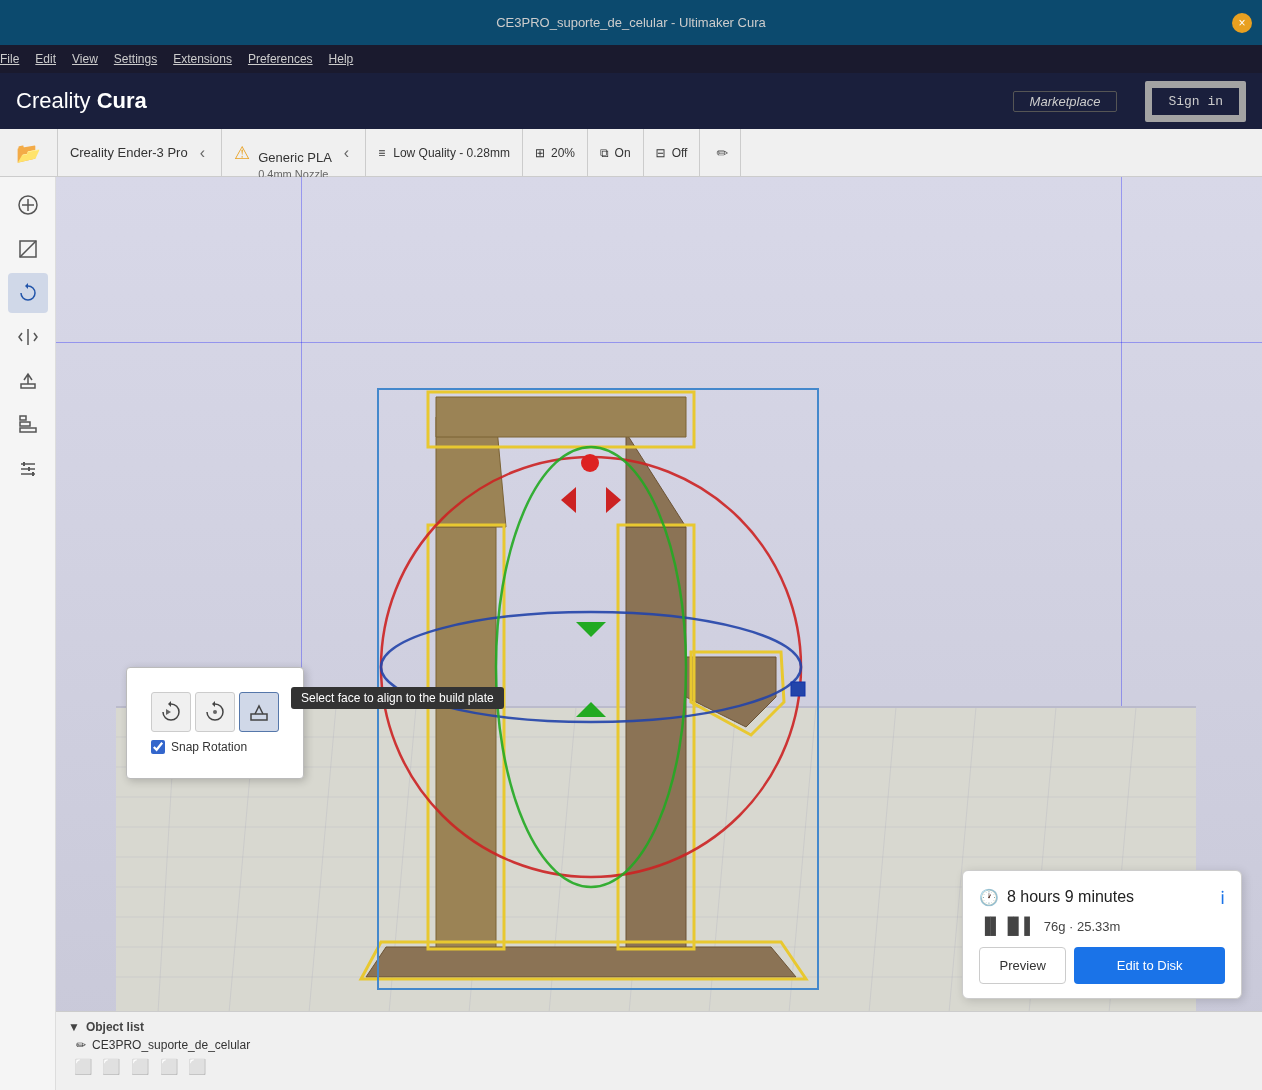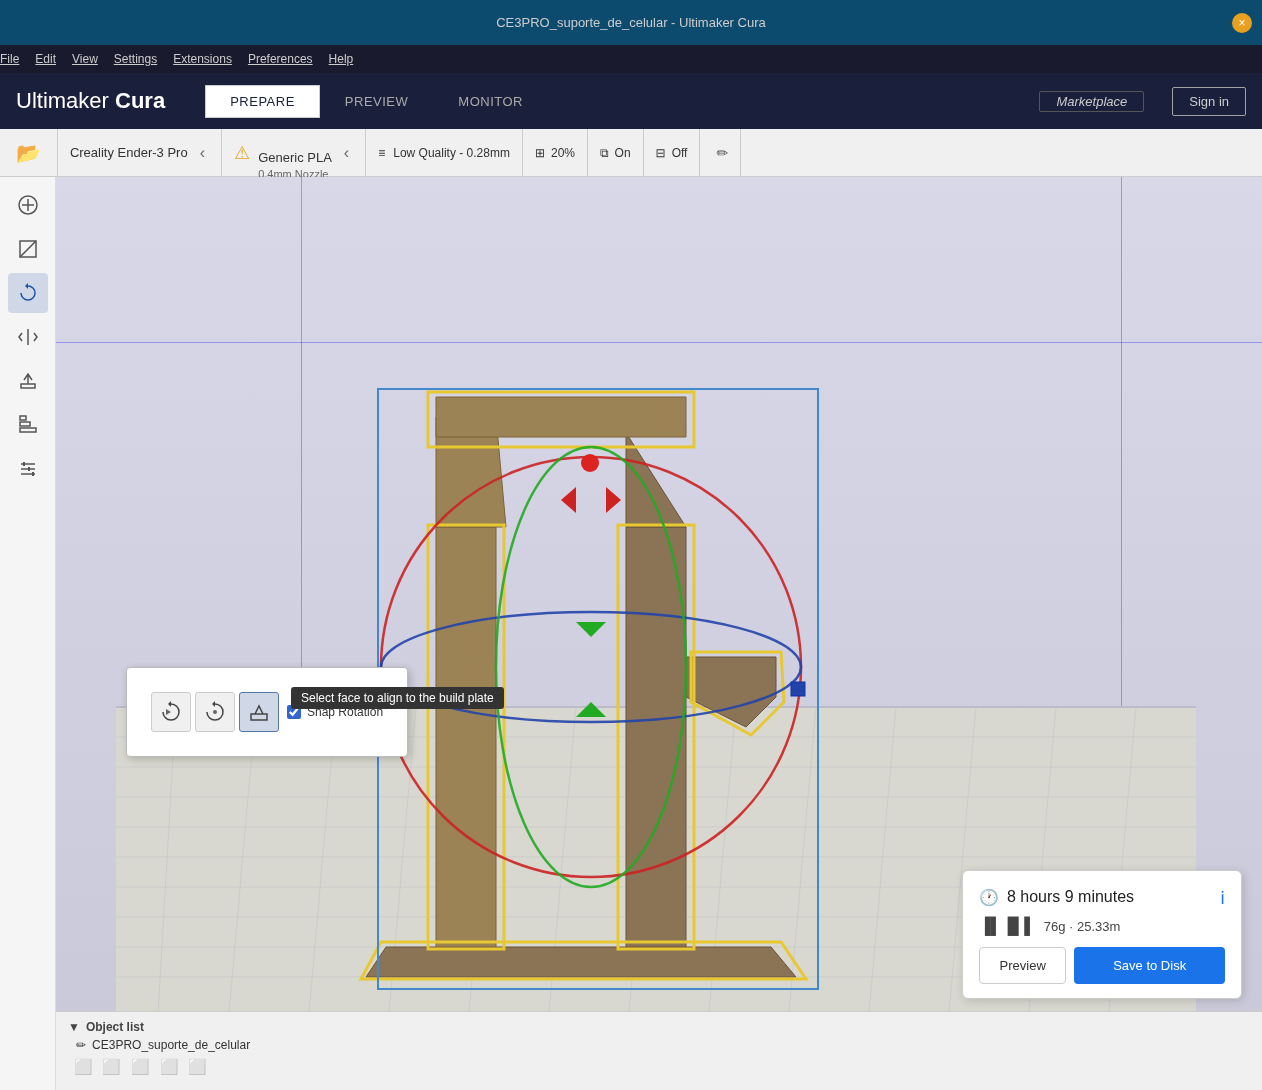--- a/index.html
+++ b/index.html
@@ -82,27 +82,28 @@
       border: 1px solid #555;
       color: #ccc;
       padding: 2px 16px;
       font-size: 13px;
       cursor: pointer;
       border-radius: 2px;
       font-style: italic;
     }
     .signin-btn {
       background: transparent;
-      border: 1px solid #a3a3a3;
+      border: 7px solid #a3a3a3;
       color: #ccc;
       padding: 6px 16px;
       font-size: 13px;
       cursor: pointer;
       border-radius: 2px;
       margin-left: 8px;
+      font-family: Liberation Mono, monospace;
     }
 
     
     #toolbar {
       background: #f0f0f0;
       height: 48px;
       display: flex;
       align-items: center;
       border-bottom: 1px solid #ccc;
     }
@@ -178,21 +179,21 @@
     
     .rotation-popup {
       position: absolute;
       top: 490px;
       left: 70px;
       background: white;
       border: 1px solid #bbb;
       border-radius: 4px;
       padding: 24px;
       display: flex;
-      flex-direction: row;
+      flex-direction: column;
       gap: 8px;
       z-index: 20;
       box-shadow: 2px 2px 8px rgba(0,0,0,0.2);
     }
     .rotation-tools-row {
       display: flex;
       gap: 4px;
     }
     .rot-tool-btn {
       width: 40px; height: 40px;
@@ -385,26 +386,21 @@
   <span>Edit</span>
   <span>View</span>
   <span>Settings</span>
   <span>Extensions</span>
   <span>Preferences</span>
   <span>Help</span>
 </div>
 
 <div id="header">
   <div class="logo">
-    <span>Ultimaker</span><strong> Cura</strong>
-  </div>
-  <div class="nav-tabs">
-    <div class="nav-tab active">PREPARE</div>
-    <div class="nav-tab">PREVIEW</div>
-    <div class="nav-tab">MONITOR</div>
+    <span>Creality</span><strong> Cura</strong>
   </div>
   <div class="spacer"></div>
   <button class="marketplace-btn">Marketplace</button>
   <button class="signin-btn">Sign in</button>
 </div>
 
 <div id="toolbar">
   <div class="toolbar-section folder">
     <span class="folder-icon">📂</span>
   </div>
@@ -633,21 +629,21 @@
           <span>8 hours 9 minutes</span>
         </div>
         <span class="info-icon">ℹ</span>
       </div>
       <div class="material-row">
         <span class="barcode-icon">▐▌▐▌▌</span>
         <span>76g · 25.33m</span>
       </div>
       <div class="action-buttons">
         <button class="preview-btn">Preview</button>
-        <button class="save-btn">Save to Disk</button>
+        <button class="save-btn">Edit to Disk</button>
       </div>
     </div>
 
     <div id="bottom-panel">
       <div class="object-list-header">
         <span>▼</span>
         <span>Object list</span>
       </div>
       <div class="object-row">
         <span>✏</span>

